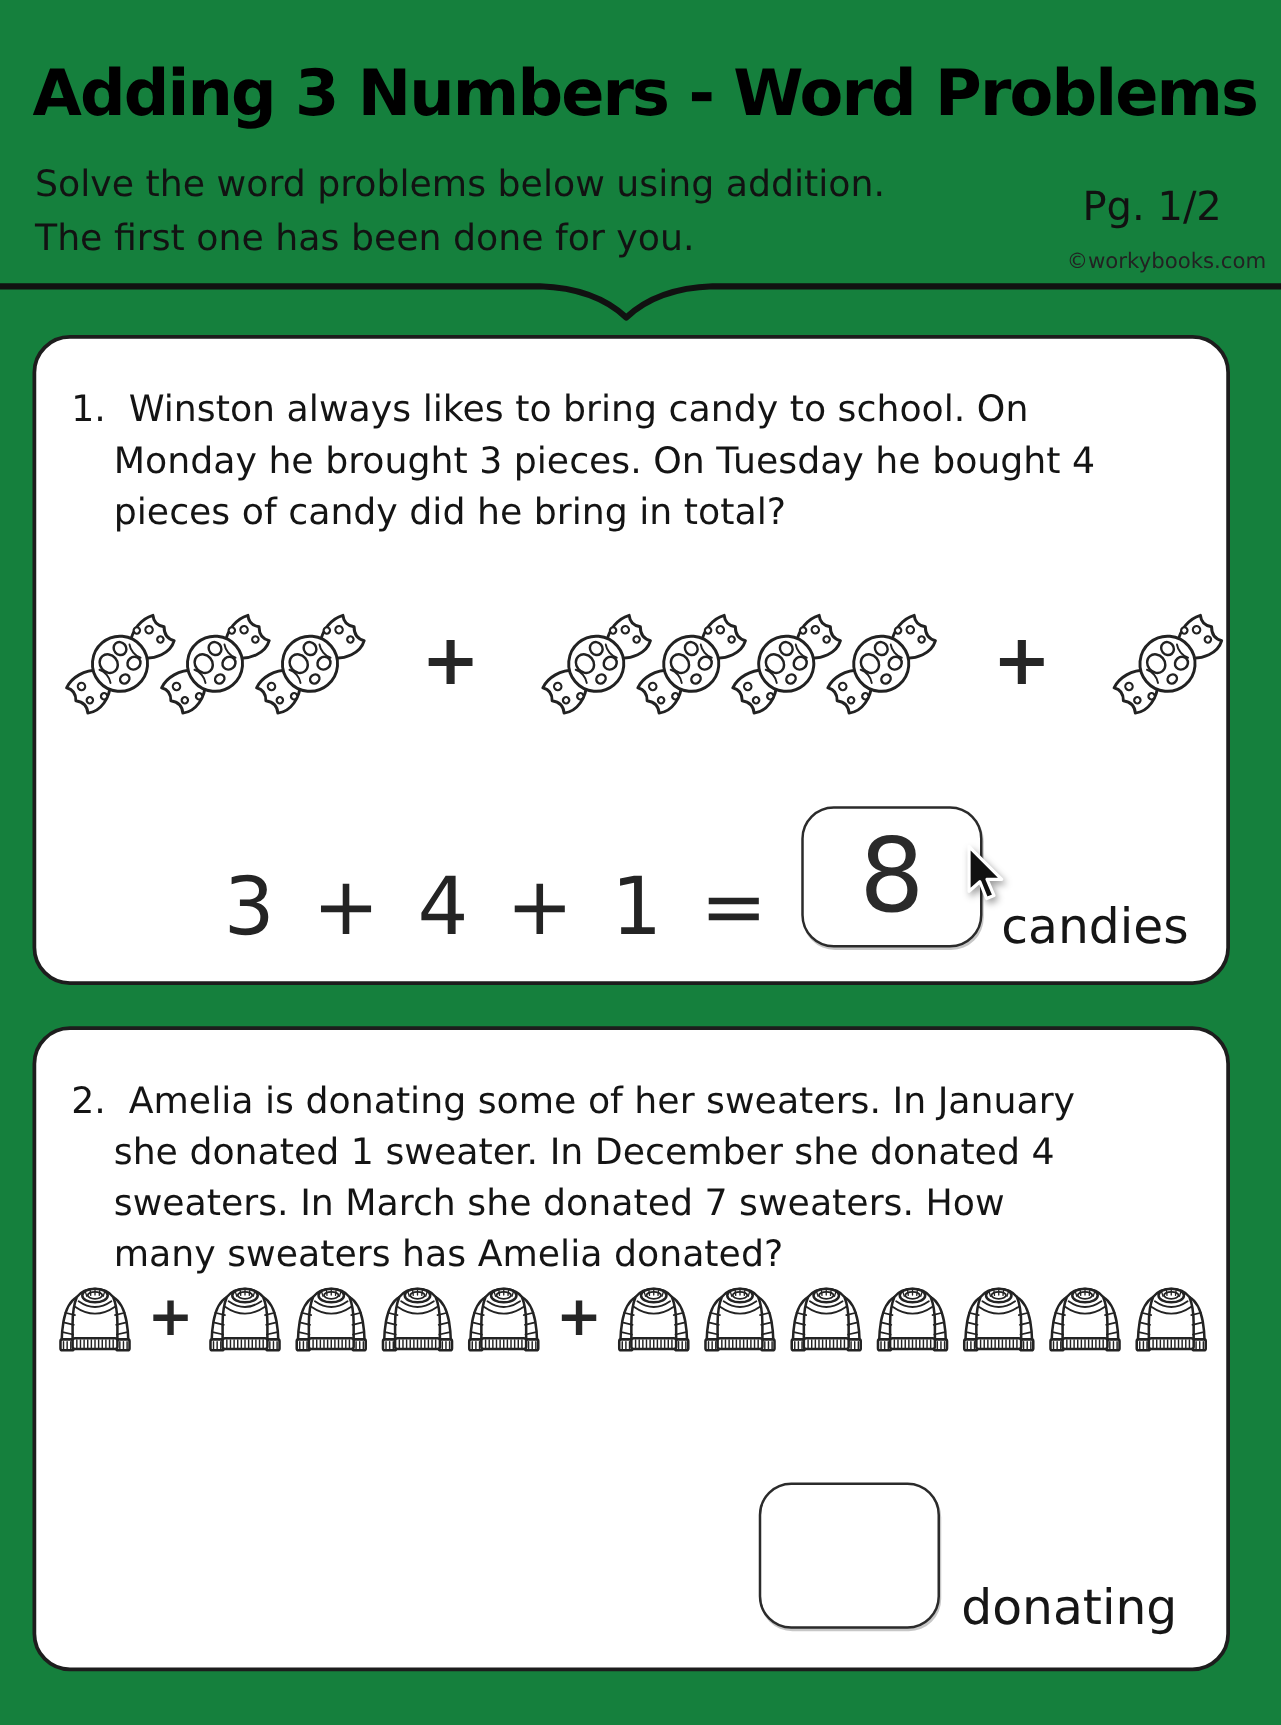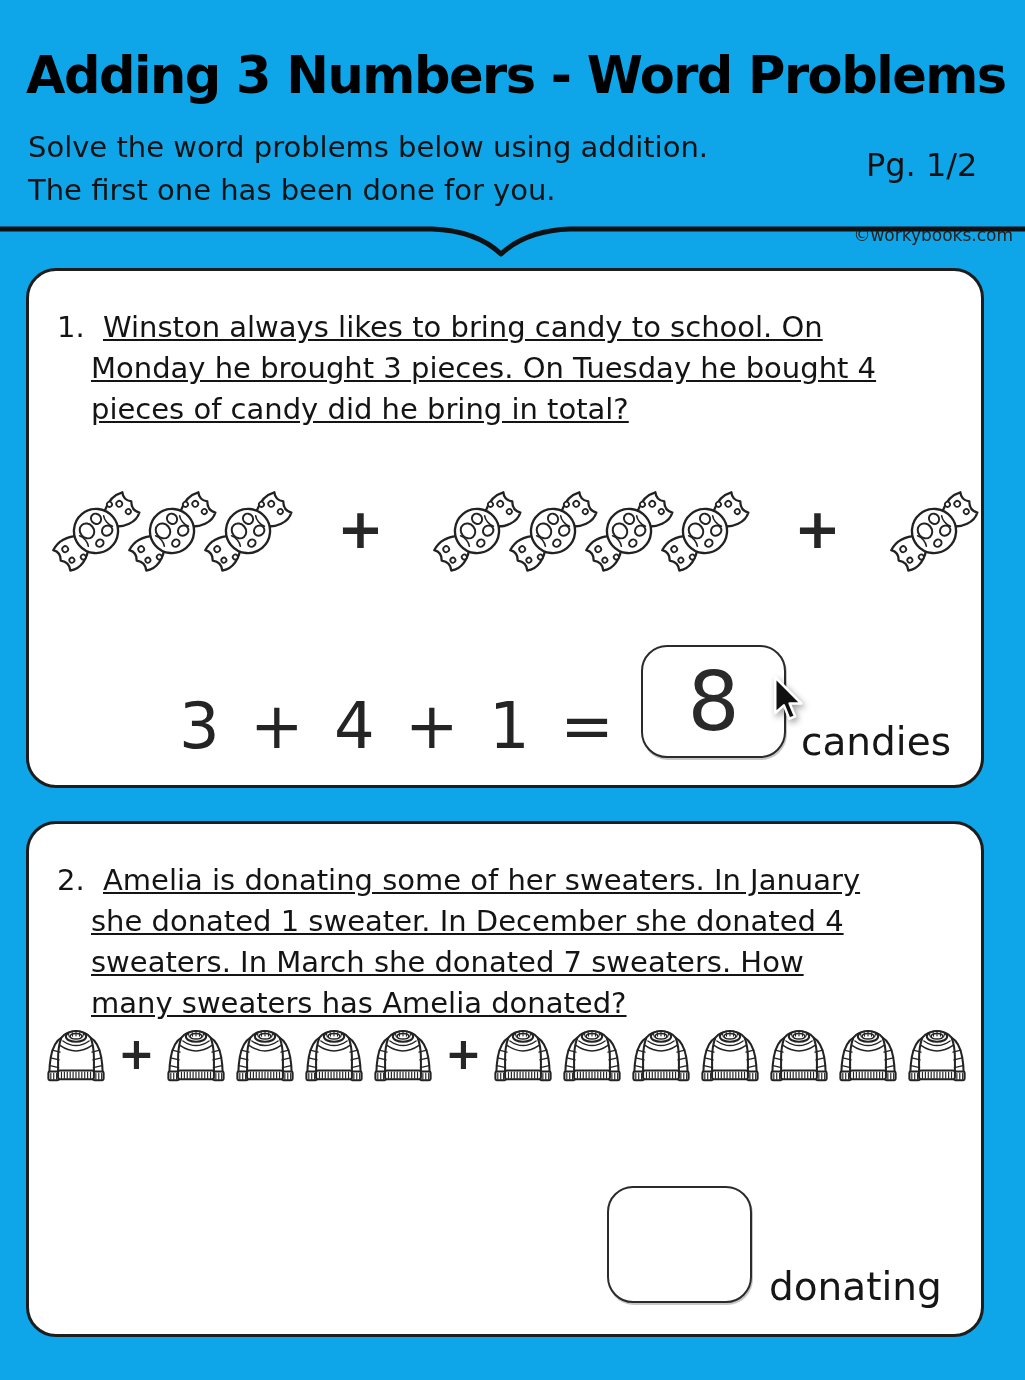--- a/index.html
+++ b/index.html
@@ -1,20 +1,20 @@
 <!DOCTYPE html>
 <html><head>
 <meta charset="utf-8">
 <style>
   html, body { margin: 0; padding: 0; background: #ffffff; }
   .page {
     position: relative;
     width: 1025px;
     height: 1380px;
-    background: #0ea5e9;
+    background: #15803d;
     font-family: "DejaVu Sans", sans-serif;
     color: #1b1b1b;
     overflow: hidden;
   }
 
   
   .title {
     position: absolute;
     left: 26px; top: 46px;
     font-size: 51px;
@@ -37,21 +37,20 @@
     font-size: 32px;
     color: #111;
     white-space: nowrap;
   }
   .copyright {
     position: absolute;
     right: 12px; top: 199px;
     font-size: 17px;
     color: #222;
     white-space: nowrap;
-    margin-top: 26px;
   }
   .divider {
     position: absolute;
     left: 0; top: 224px;
     width: 1025px; height: 40px;
   }
 
   
   .problem-box {
     position: absolute;
@@ -67,21 +66,21 @@
 
   .prob-text {
     position: absolute;
     left: 28px; top: 36px;
     display: flex;
     font-size: 29px;
     line-height: 41px;
     color: #141414;
   }
   .prob-num { width: 34px; flex: 0 0 34px; }
-  .prob-lines { white-space: nowrap; text-decoration: underline; }
+  .prob-lines { white-space: nowrap; }
   .prob-lines > div:first-child { margin-left: 12px; }
 
   
   .icon-row {
     position: absolute;
     display: flex;
     align-items: center;
   }
   .candy-row { left: 18px; top: 202px; height: 116px; }
   .sweater-row { left: 16px; top: 200px; height: 64px; }

